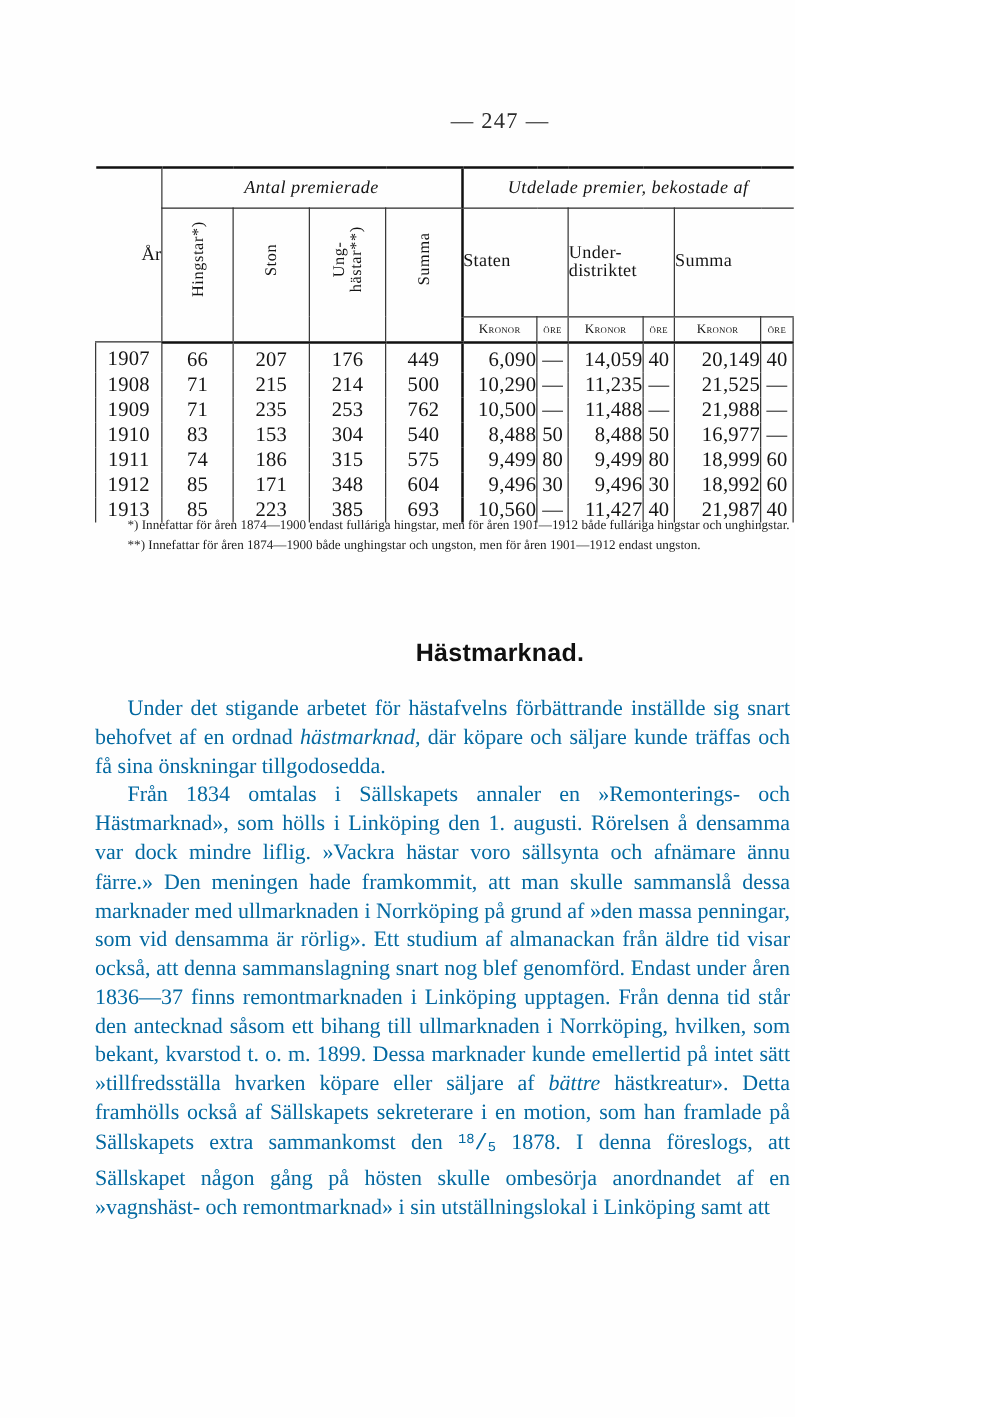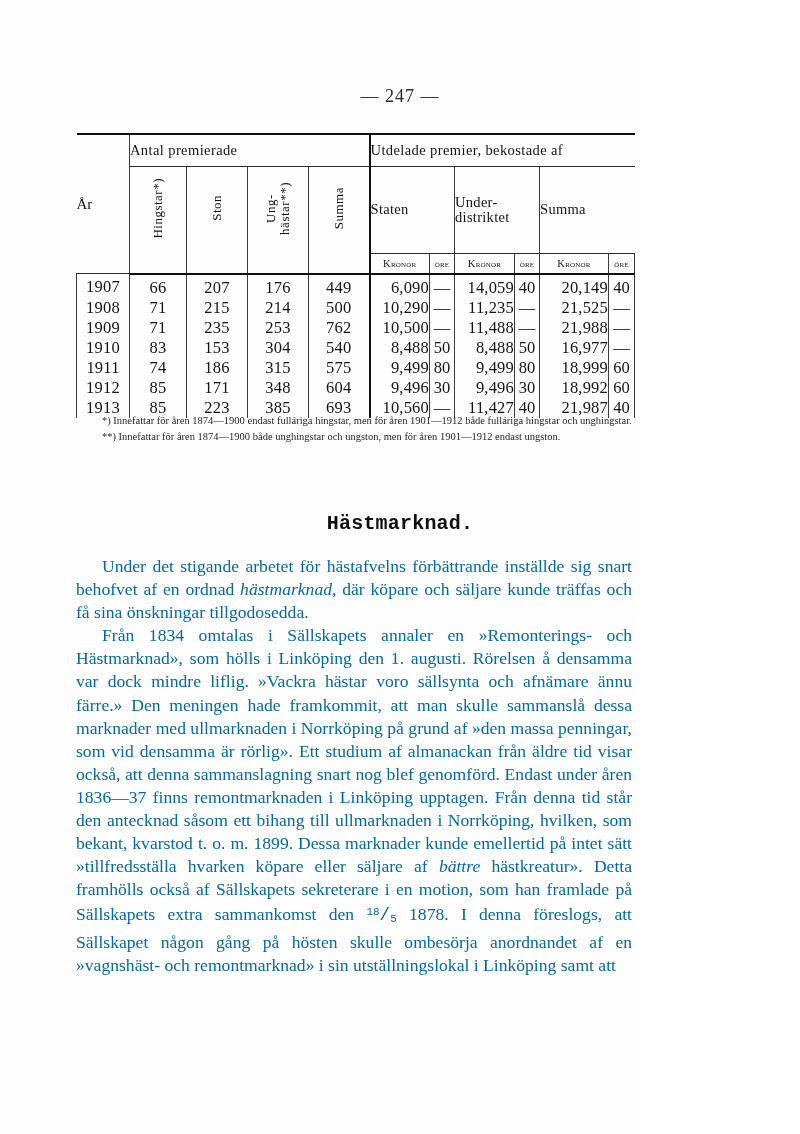--- a/index.html
+++ b/index.html
@@ -57,41 +57,42 @@
   }
 
   .bt-thick { border-top: 2.5px solid #111; }
   .bb-thick { border-bottom: 2.2px solid #111; }
   .bb-thin  { border-bottom: 1px solid #2a2a2a; }
   .bl-thin  { border-left: 1px solid #3a3a3a; }
   .br-thin  { border-right: 1px solid #3a3a3a; }
   .bl-thick { border-left: 2.2px solid #111; }
 
   .grouphead {
-    text-align: left;
+    text-align: center;
     font-size: 14.5px;
     height: 31px;
     letter-spacing: .4px;
+    font-style: italic;
   }
   .subhead {
     text-align: left;
     font-size: 14.5px;
     letter-spacing: .3px;
     line-height: 1.05;
   }
   .unit {
     text-align: center;
     font-size: 10.5px;
     font-weight: bold;
     height: 19px;
     letter-spacing: .2px;
     font-variant: small-caps;
   }
   .yearhead {
-    text-align: left;
+    text-align: right;
     font-size: 15px;
   }
 
   .vert {
     height: 86px;
     text-align: center;
     position: relative;
   }
   .vert .vtxt {
     display: inline-block;
@@ -139,21 +140,21 @@
   .fn-mark { margin-left: 26px; }
 
   
   h1.section {
     position: absolute;
     left: 0;
     top: 512px;
     width: 800px;
     margin: 0;
     text-align: center;
-    font-family: Liberation Mono, monospace;
+    font-family: Liberation Sans, sans-serif;
     font-size: 20px;
     font-weight: bold;
     letter-spacing: .2px;
     color: #101010;
   }
 
   
   .body {
     position: absolute;
     left: 76px;

